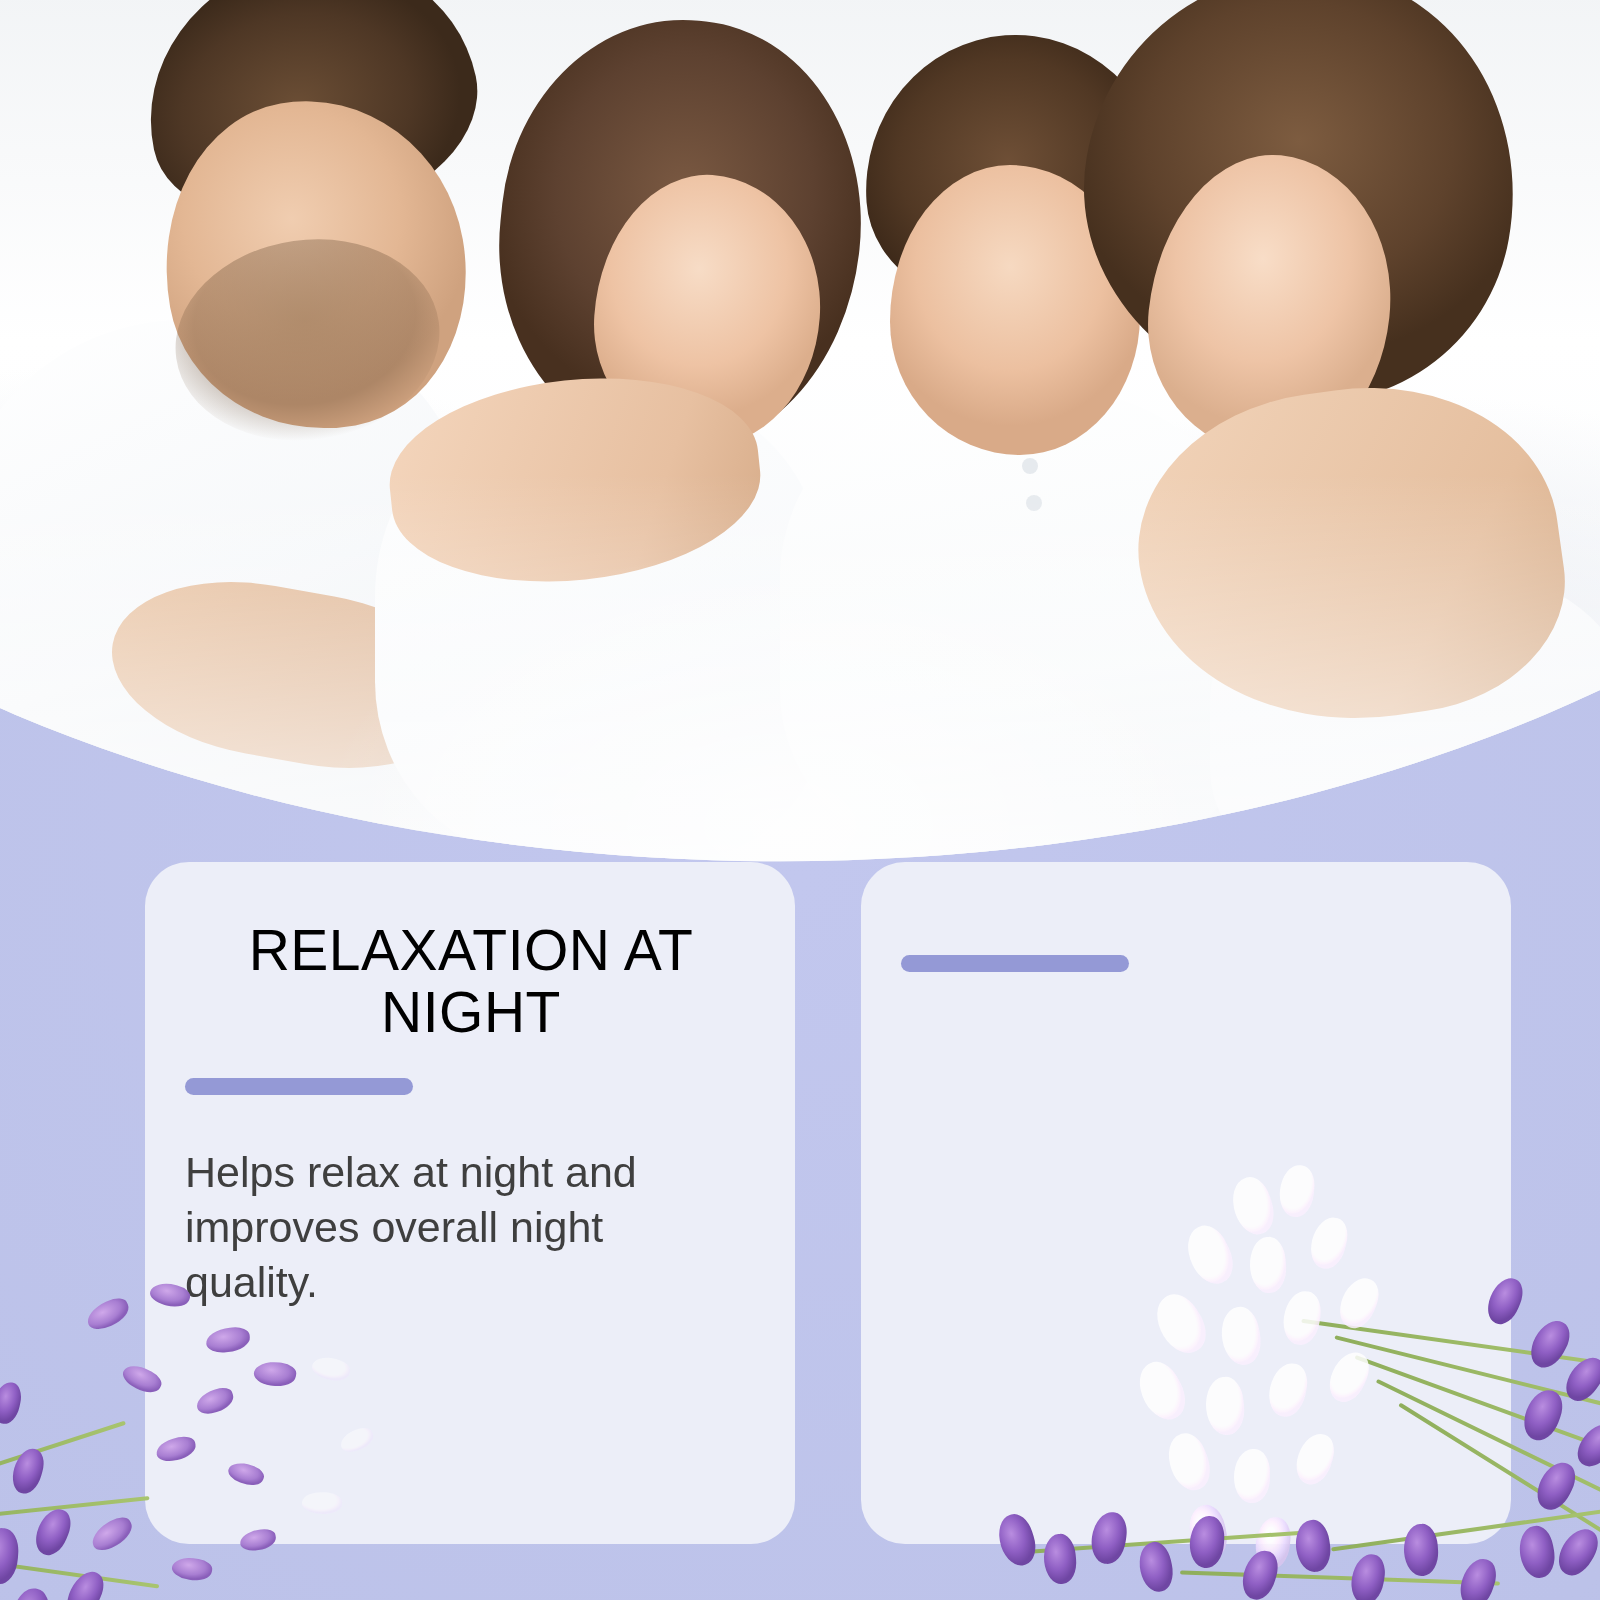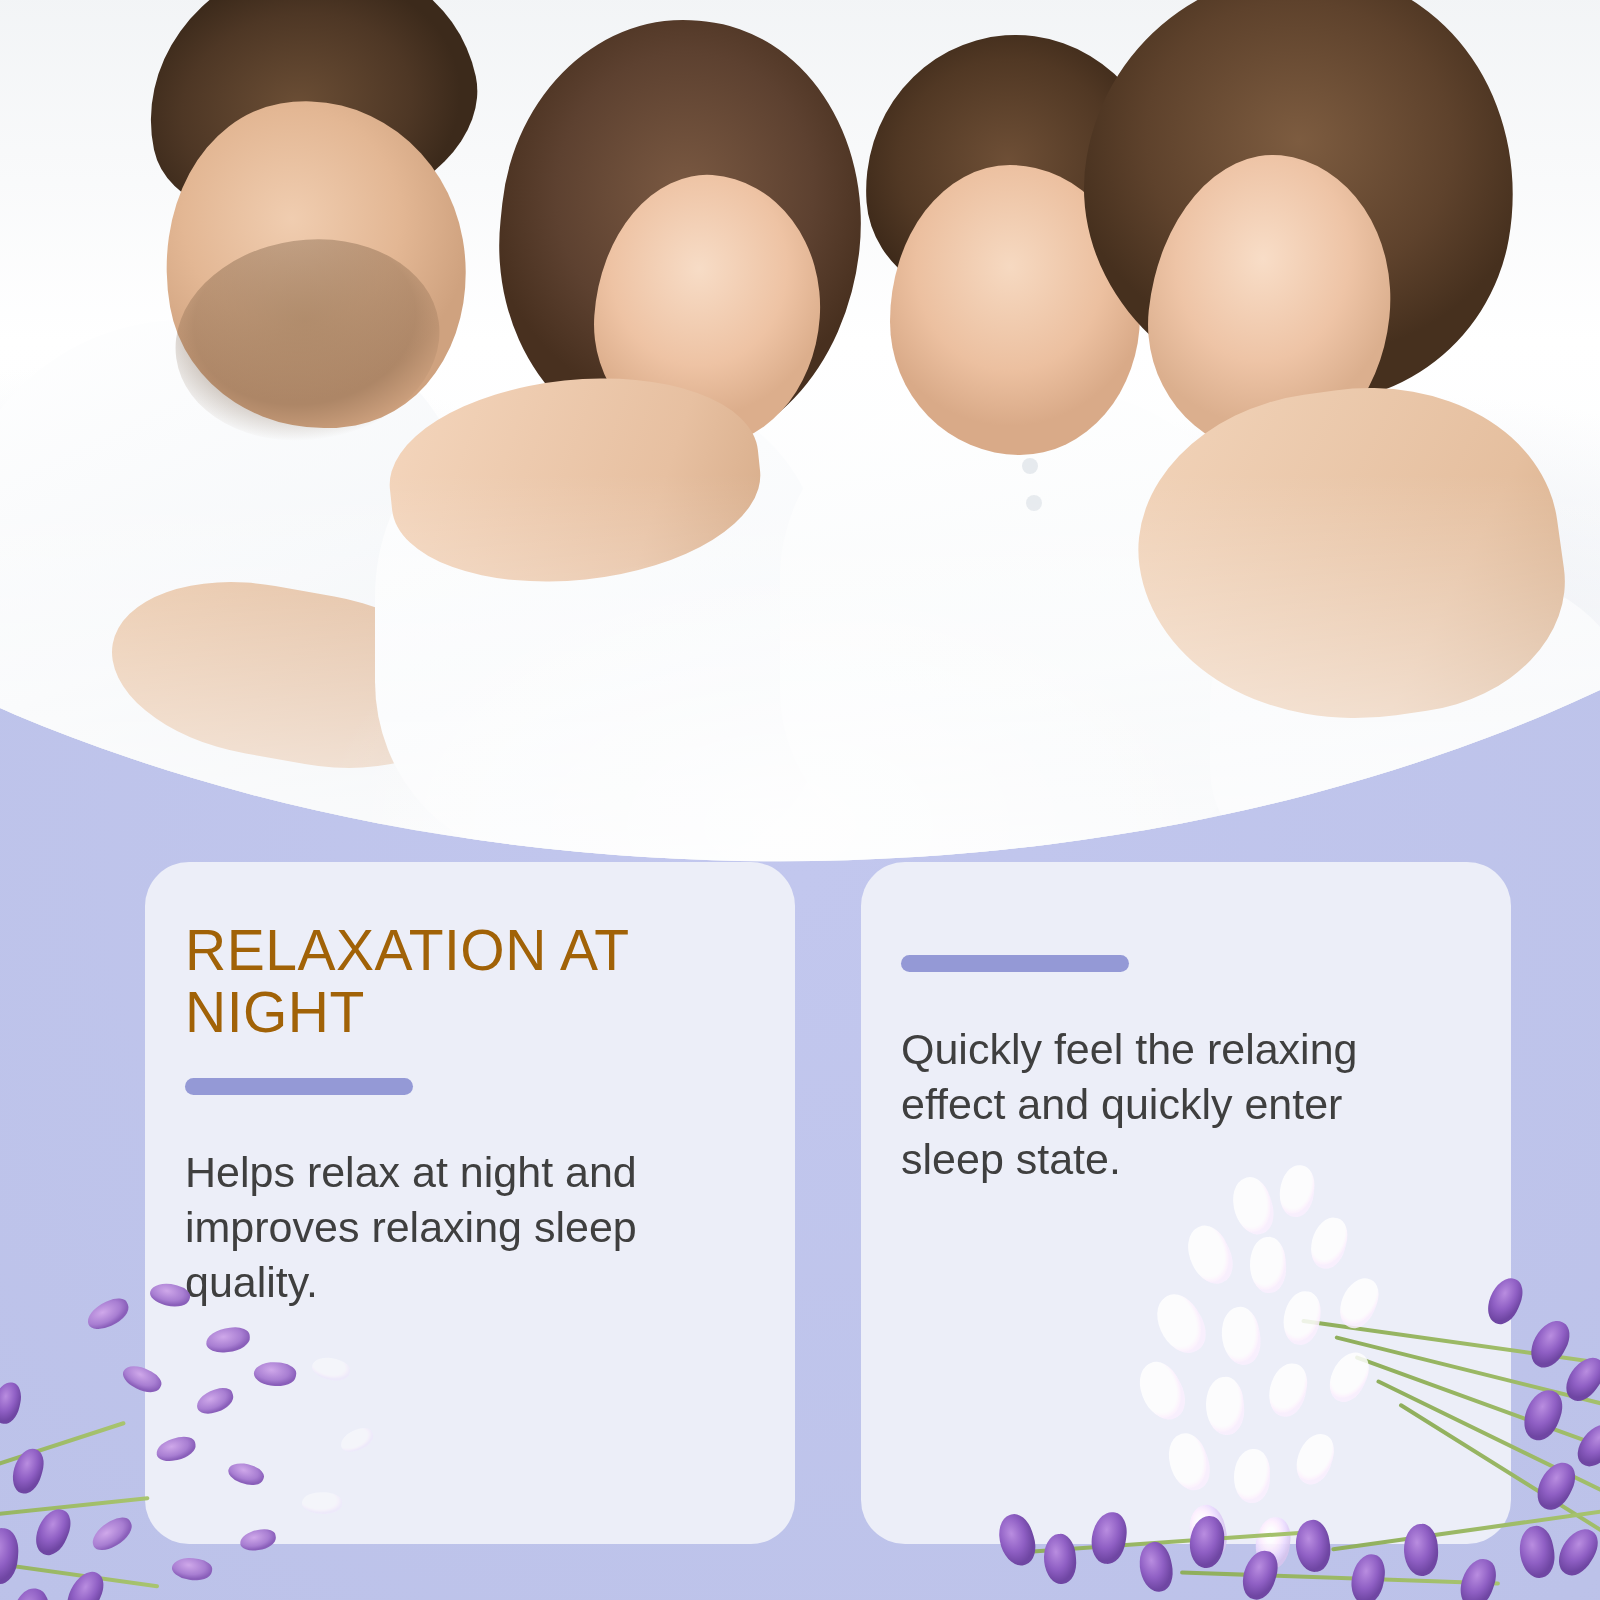--- a/index.html
+++ b/index.html
@@ -93,22 +93,23 @@
     border-radius:44px;
     padding:58px 38px 0 40px;
     position:relative;
     overflow:hidden;
   }
   .card-title {
     font-size:57px;
     line-height:1.08;
     font-weight:400;
     letter-spacing:.5px;
-    color:#a16207;
+    color:#000000;
     white-space:pre-line;
+    text-align:center;
   }
   .card-rule {
     margin-top:35px;
     width:228px; height:17px;
     border-radius:9px;
     background:#9499d6;
   }
   .card-desc {
     margin-top:50px;
     font-size:43px;
@@ -171,26 +172,25 @@
 
     <div class="veil"></div>
   </div>
 
   <div class="cards">
 
     <div class="card left">
       <div class="card-title">RELAXATION AT
 NIGHT</div>
       <div class="card-rule"></div>
-      <div class="card-desc">Helps relax at night and improves relaxing sleep quality.</div>
+      <div class="card-desc">Helps relax at night and improves overall night quality.</div>
     </div>
 
     <div class="card right">
       <div class="card-rule"></div>
-      <div class="card-desc">Quickly feel the relaxing effect and quickly enter sleep state.</div>
     </div>
 
   </div>
 
   <div class="decor" id="lav-left">
     <div class="stem" style="left:30px;  top:210px; width:190px; transform:rotate(-18deg);"></div>
     <div class="stem" style="left:10px;  top:268px; width:230px; transform:rotate(-6deg);"></div>
     <div class="stem" style="left:40px;  top:330px; width:210px; transform:rotate(8deg);"></div>
 
     <div class="bud" style="left:62px;  top:96px;  width:26px; height:44px; transform:rotate(-14deg);"></div>

